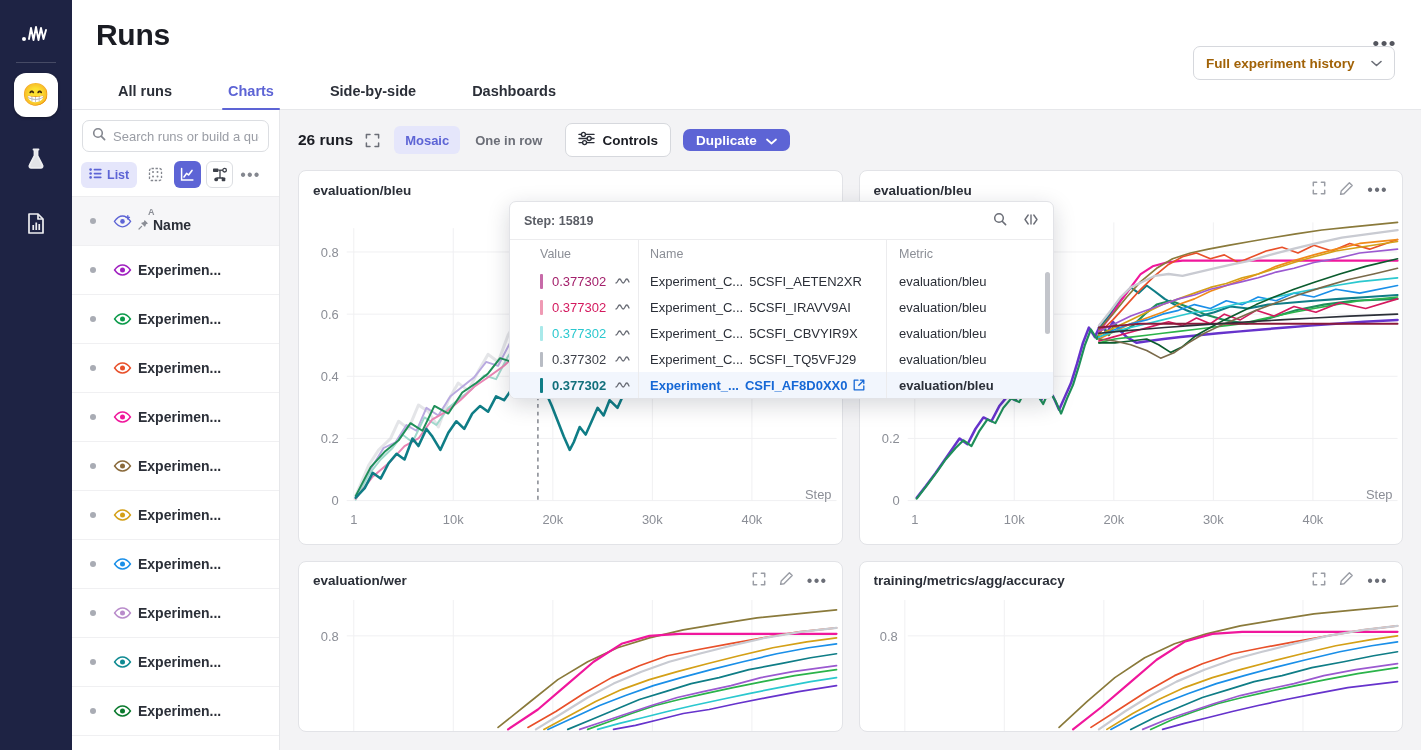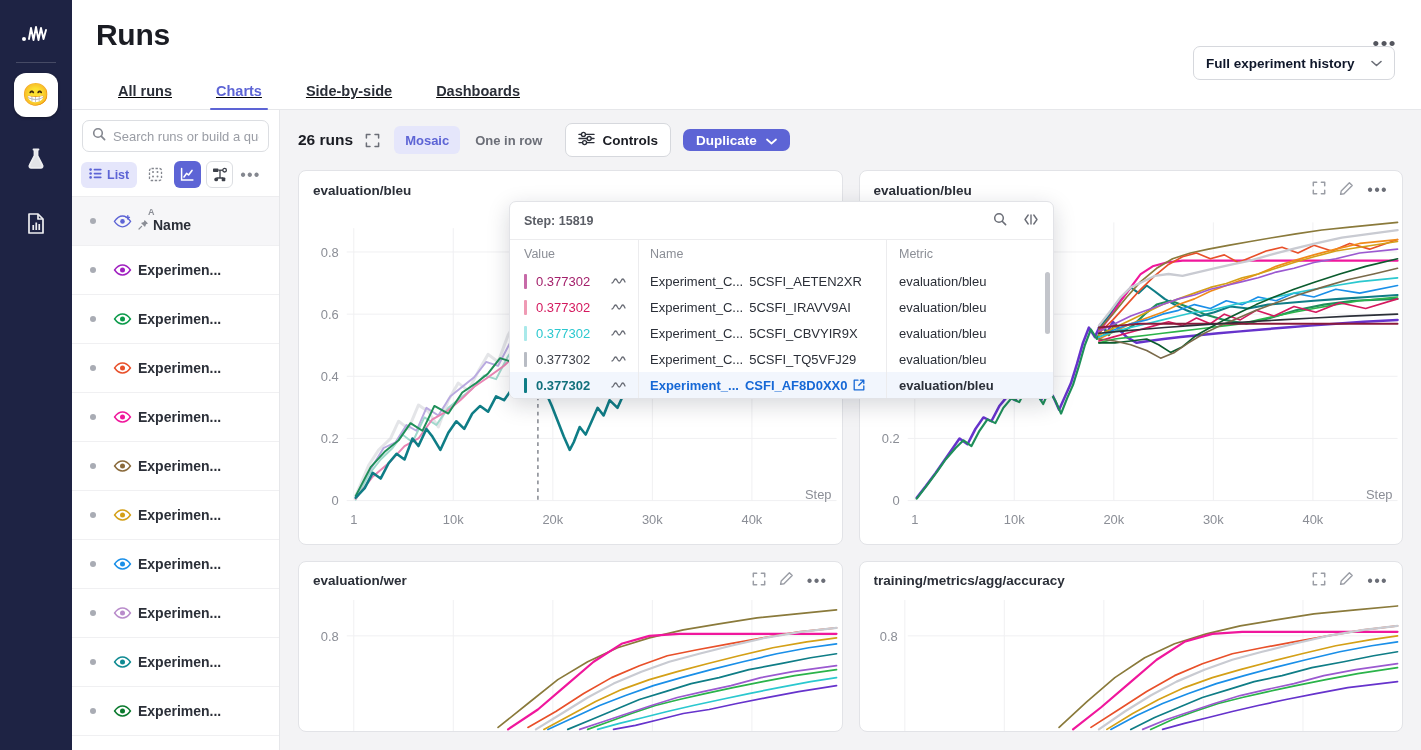--- a/index.html
+++ b/index.html
@@ -33,35 +33,35 @@
   .page-title { font-size: 30px; font-weight: 700; color: #1a1c23; letter-spacing: -0.3px; padding-top: 18px; }
   .topbar-dots {
     position: absolute; right: 24px; top: 34px; color: #54565e; font-size: 19px;
     letter-spacing: 1.5px; line-height: 1; cursor: pointer;
   }
 
   .tabsrow {
     height: 40px; flex: 0 0 40px; position: relative;
     border-bottom: 1px solid #e6e7ea; padding: 0 24px; display: flex; align-items: flex-end;
   }
-  .tabs { display: flex; gap: 0; text-decoration: underline; }
+  .tabs { display: flex; gap: 12px; }
   .tab {
     font-size: 14.5px; font-weight: 600; color: #2b2f38; padding: 0 22px 10px;
     cursor: pointer; position: relative; white-space: nowrap;
   }
   .tab.active { color: #5d64d5; }
   .tab.active::after {
     content: ""; position: absolute; left: 16px; right: 16px; bottom: -1px;
     height: 2.5px; background: #5d64d5; border-radius: 2px;
   }
   .history-select {
     position: absolute; right: 26px; top: -24px;
     height: 34px; min-width: 202px; border: 1px solid #d6d8dd; border-radius: 7px;
     background: #fff; display: flex; align-items: center; justify-content: space-between;
-    padding: 0 12px; font-size: 13.5px; font-weight: 700; color: #0f172a; cursor: pointer;
+    padding: 0 12px; font-size: 13.5px; font-weight: 700; color: #a16207; cursor: pointer;
   }
   .history-select .chev { color: #6b6e77; font-size: 11px; margin-left: 10px; }
 
   .body { flex: 1 1 auto; display: flex; min-height: 0; }
 
   
   .sidebar {
     width: 208px; flex: 0 0 208px; border-right: 1px solid #e6e7ea;
     display: flex; flex-direction: column; background: #fff; min-height: 0;
   }
@@ -147,21 +147,21 @@
   }
   .tt-head {
     height: 38px; display: flex; align-items: center; padding: 0 14px;
     border-bottom: 1px solid #ececee;
   }
   .tt-step { font-size: 12.5px; font-weight: 700; color: #5b5e66; flex: 1 1 auto; }
   .tt-head-icons { display: flex; align-items: center; gap: 16px; color: #6b6e77; }
   .tt-table { position: relative; }
   .tt-row { display: flex; align-items: center; height: 26px; font-size: 13px; }
   .tt-row.head { height: 28px; }
-  .tt-c1 { width: 129px; flex: 0 0 129px; display: flex; align-items: center; padding-left: 14px; gap: 9px; border-right: 1px solid #ececee; height: 100%;}
+  .tt-c1 { width: 129px; flex: 0 0 129px; display: flex; align-items: center; padding-left: 30px; gap: 9px; border-right: 1px solid #ececee; height: 100%;}
   .tt-c2 { width: 248px; flex: 0 0 248px; display: flex; align-items: center; padding-left: 11px; gap: 6px; border-right: 1px solid #ececee; height: 100%; }
   .tt-c3 { flex: 1 1 auto; display: flex; align-items: center; padding-left: 12px; height: 100%; }
   .tt-hdrtext { color: #8b8e96; font-size: 12.5px; }
   .tt-bar { width: 3px; height: 15px; border-radius: 1px; flex: 0 0 3px; }
   .tt-val { font-size: 13px; text-align: right; }
   .tt-spark { color: #6b6e77; margin-left: auto; margin-right: 12px; }
   .tt-name-a { color: #2b2f38; white-space: nowrap; }
   .tt-name-b { color: #2b2f38; white-space: nowrap; }
   .tt-metric { color: #2b2f38; white-space: nowrap; font-size: 13px; }
   .tt-row.sel { background: #f2f6fd; }

